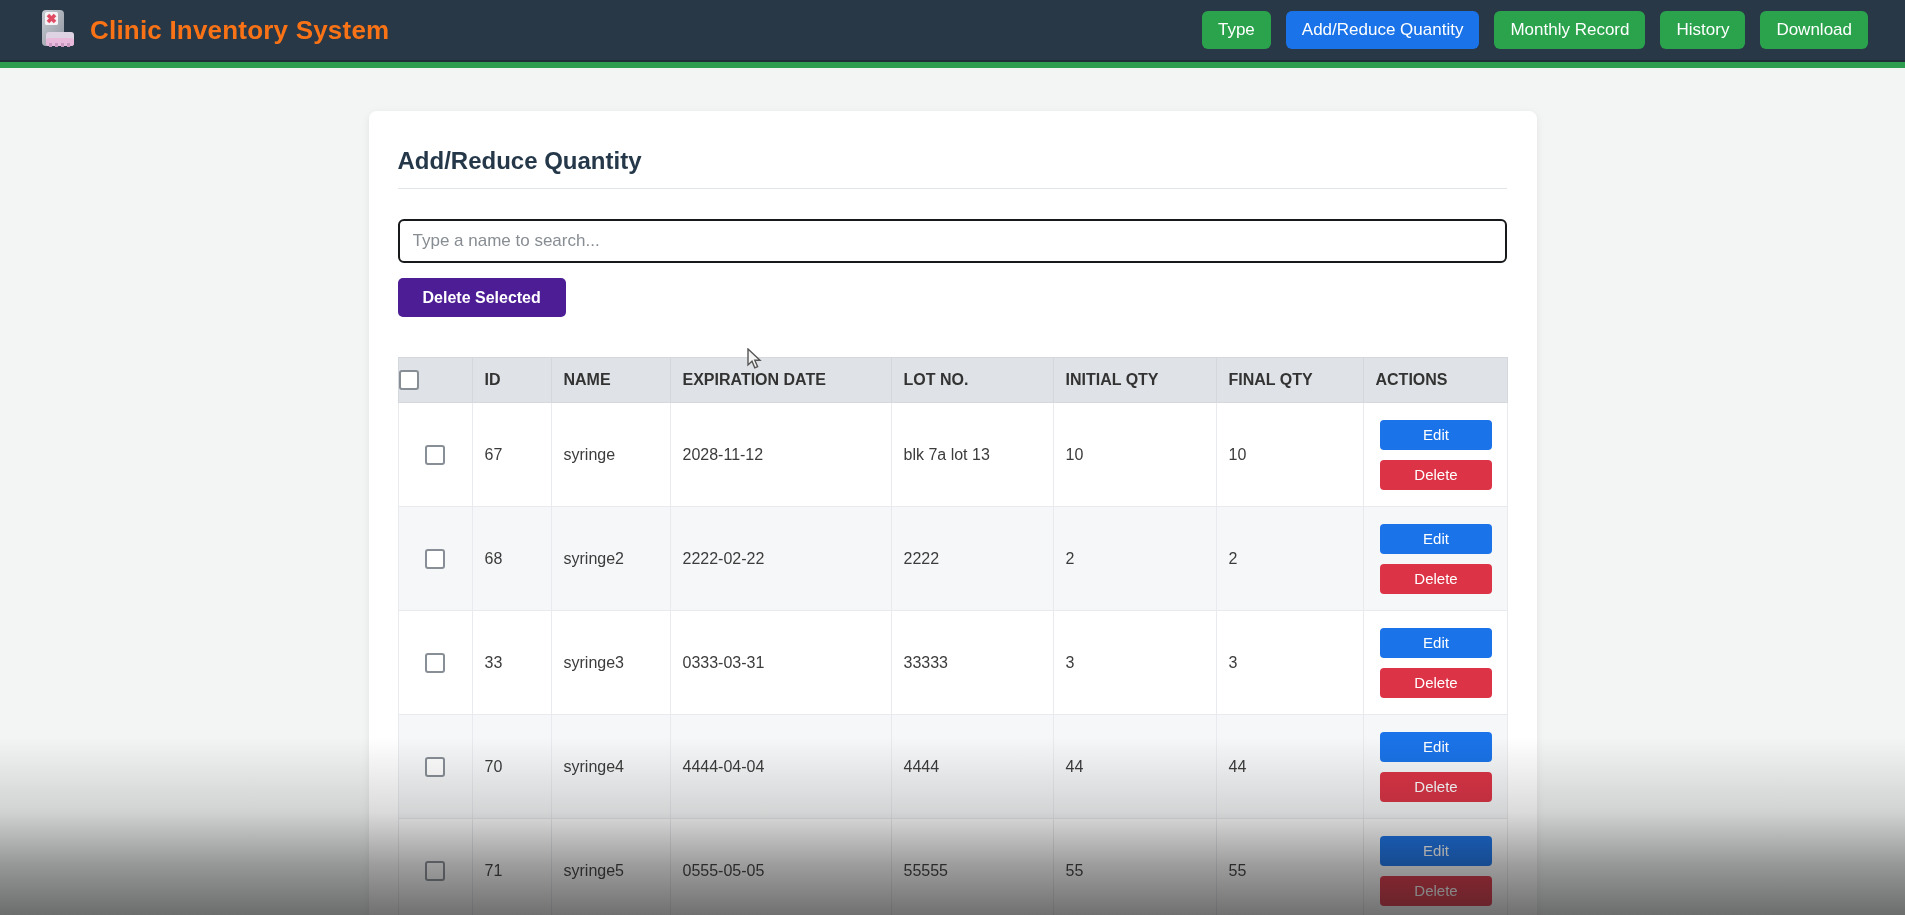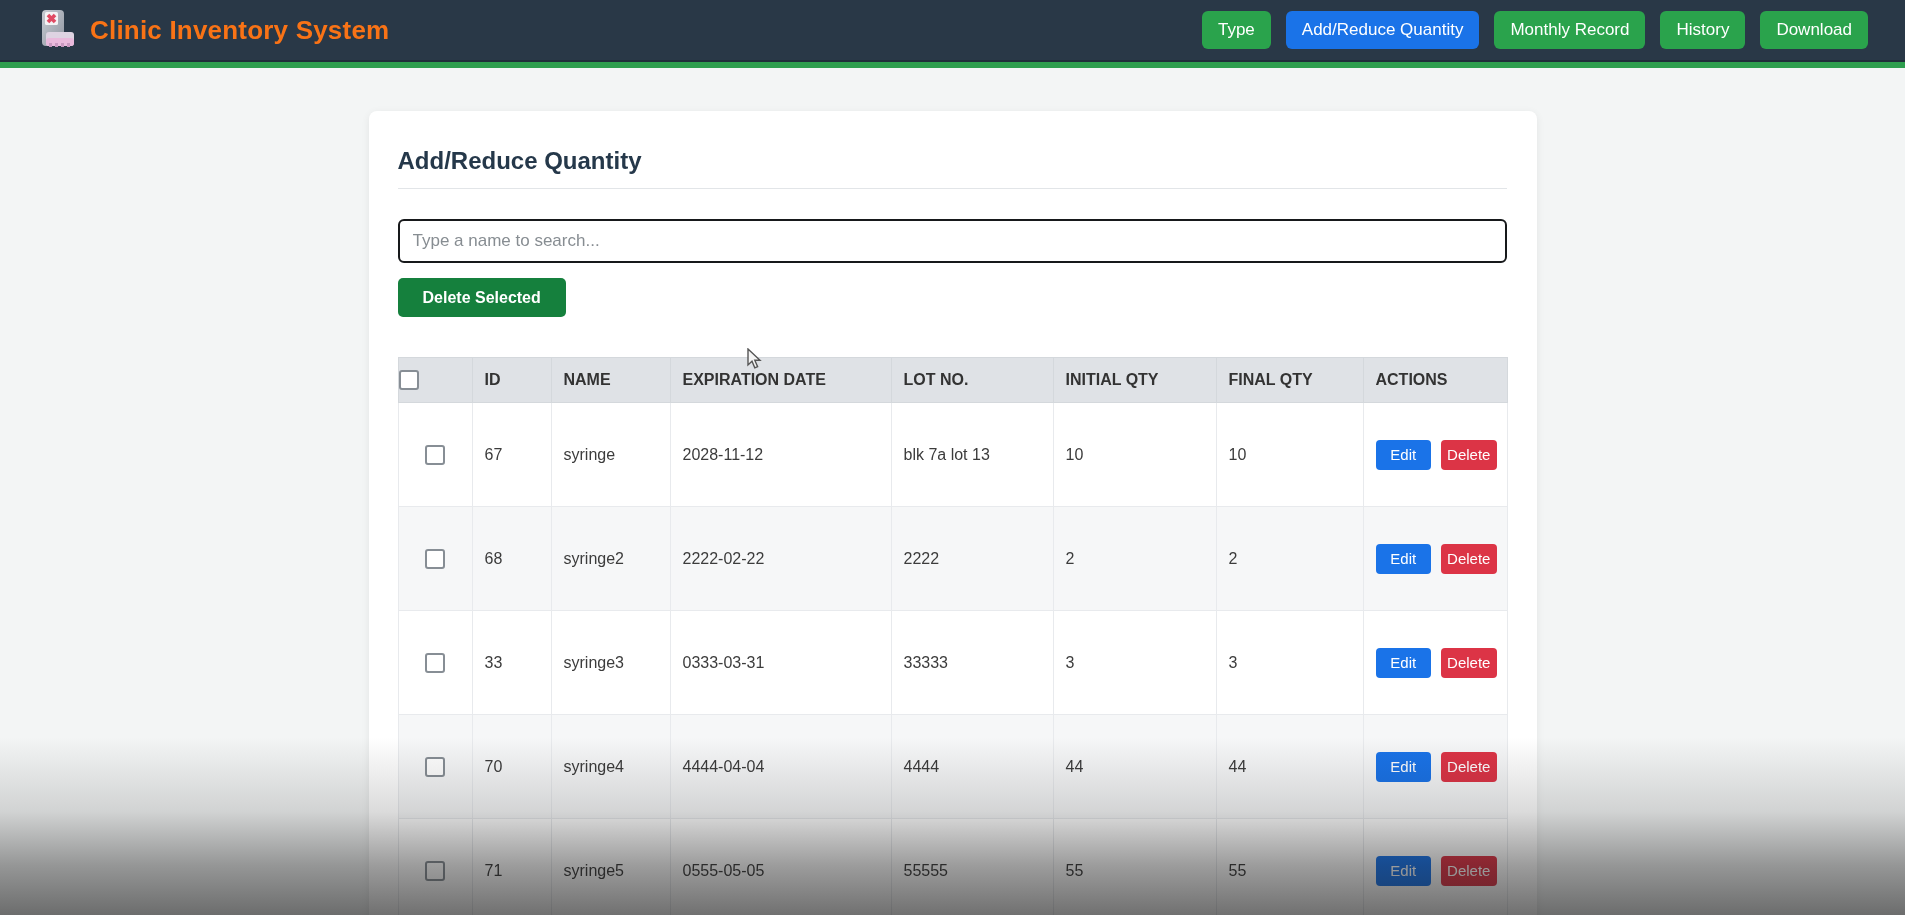--- a/index.html
+++ b/index.html
@@ -83,21 +83,21 @@
     font-family:"Liberation Sans", sans-serif;
     outline:none;
     background:#fff;
   }
   .search-input::placeholder { color:#878d92; }
 
   .delete-selected-btn {
     margin-top:15px;
     height:39px;
     padding:0 25px;
-    background:#15803d;
+    background:#4c1d95;
     border:none;
     border-radius:5px;
     color:#fff;
     font-size:16px;
     font-weight:700;
     font-family:"Liberation Sans", sans-serif;
     cursor:pointer;
   }
 
   
@@ -138,21 +138,21 @@
     width:20px; height:20px;
     border:2px solid #878e95;
     border-radius:3px;
     background:#fff;
     margin:0;
     vertical-align:middle;
     cursor:pointer;
   }
   .actions-stack {
     display:flex;
-    flex-direction:row;
+    flex-direction:column;
     align-items:center;
     gap:10px;
     padding-right:10px;
   }
   .btn-row {
     width:112px;
     height:30px;
     border:none;
     border-radius:4px;
     color:#fff;

